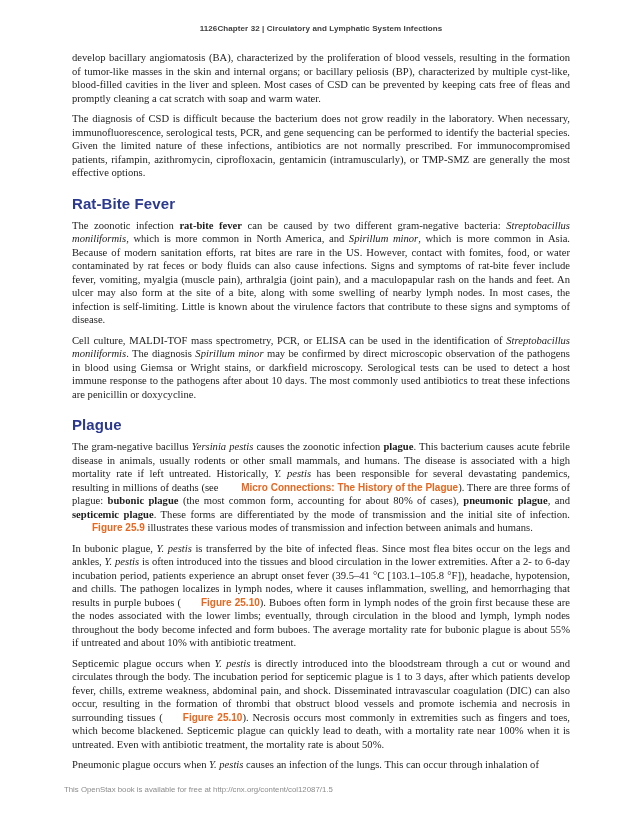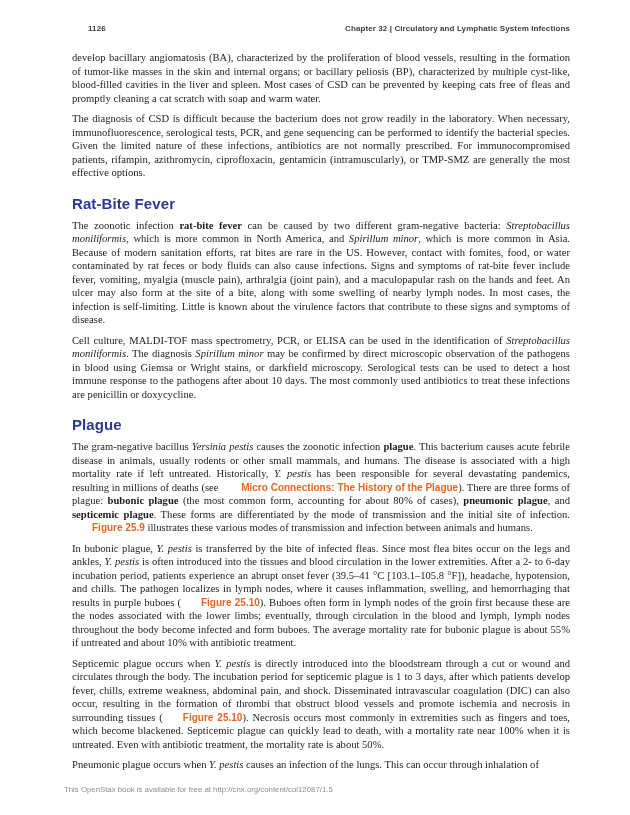--- a/index.html
+++ b/index.html
@@ -10,23 +10,23 @@
     color: #1c1c1c;
     position: relative;
     overflow: hidden;
   }
   .page {
     position: absolute; inset: 0;
     background: #ffffff;
   }
   .running-header {
     position: absolute;
-    top: 24px; left: 88px; right: 60px;
+    top: 24px; left: 72px; right: 60px;
     display: flex;
-    justify-content: space-between;
+    justify-content: center;
     align-items: baseline;
     font-family: "Liberation Sans", sans-serif;
     font-size: 8px;
     font-weight: bold;
     color: #3d3d3d;
     letter-spacing: 0.1px;
   }
   .content-column {
     position: absolute;
     top: 51px; left: 72px;

